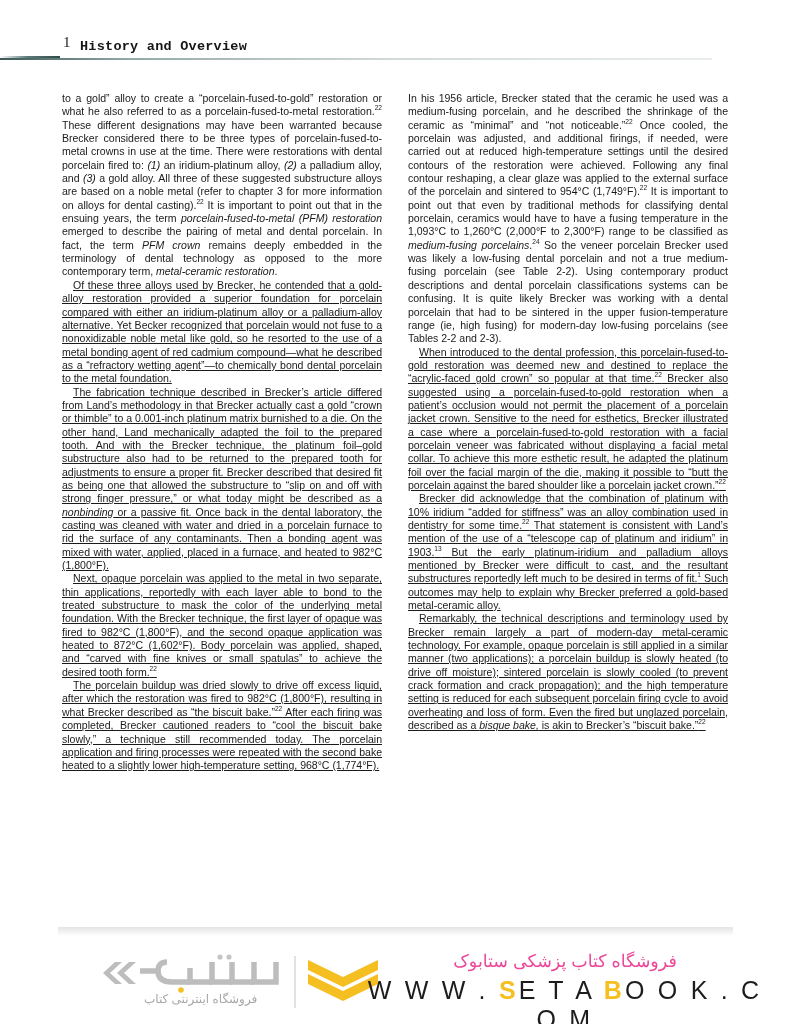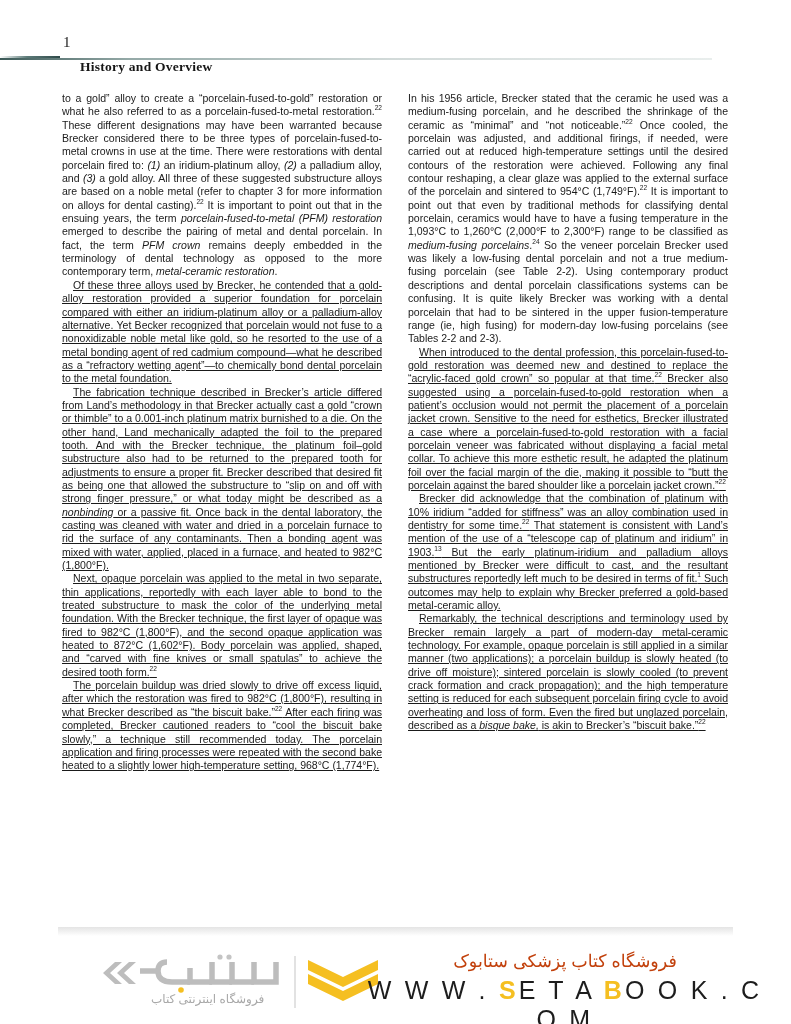--- a/index.html
+++ b/index.html
@@ -42,26 +42,25 @@
     left: 63px;
     top: 0px;
     font-family: "Liberation Serif", serif;
     font-size: 15px;
     color: #1b1b1b;
   }
   .runhead-title {
     position: absolute;
     left: 80px;
     top: 5px;
-    font-family: Liberation Serif, serif;
+    font-family: Liberation Mono, monospace;
     font-weight: bold;
     font-size: 13.5px;
     letter-spacing: 0.25px;
     color: #161616;
-    margin-top: 20px;
   }
   .runhead-rule {
     position: absolute;
     left: 0px;
     top: 24px;
     width: 712px;
     height: 1.6px;
     background: linear-gradient(to right, #3c5a58 0%, #94a9a7 18%, #d2dad9 55%, #e9eeed 100%);
   }
 
@@ -137,21 +136,20 @@
     height: 40px;
   }
   .logo-sub {
     position: absolute;
     left: 78px;
     top: 40px;
     font-size: 12px;
     color: #a8a8a8;
     direction: rtl;
     letter-spacing: 0.3px;
-    margin-left: 7px;
   }
   .logo-divider {
     position: absolute;
     left: 228px;
     top: 4px;
     width: 1.6px;
     height: 52px;
     background: #e2e2e2;
   }
   .logo-chevrons {
@@ -165,21 +163,21 @@
   
   .footer-text {
     position: absolute;
     right: 26px;
     top: 8px;
     width: 400px;
     text-align: center;
   }
   .footer-fa {
     font-size: 17.5px;
-    color: #c2410c;
+    color: #ec4899;
     direction: rtl;
     letter-spacing: 0.2px;
     line-height: 26px;
   }
   .footer-url {
     margin-top: 2px;
     font-size: 25px;
     letter-spacing: 3.2px;
     color: #1d1d1d;
     font-weight: 400;

